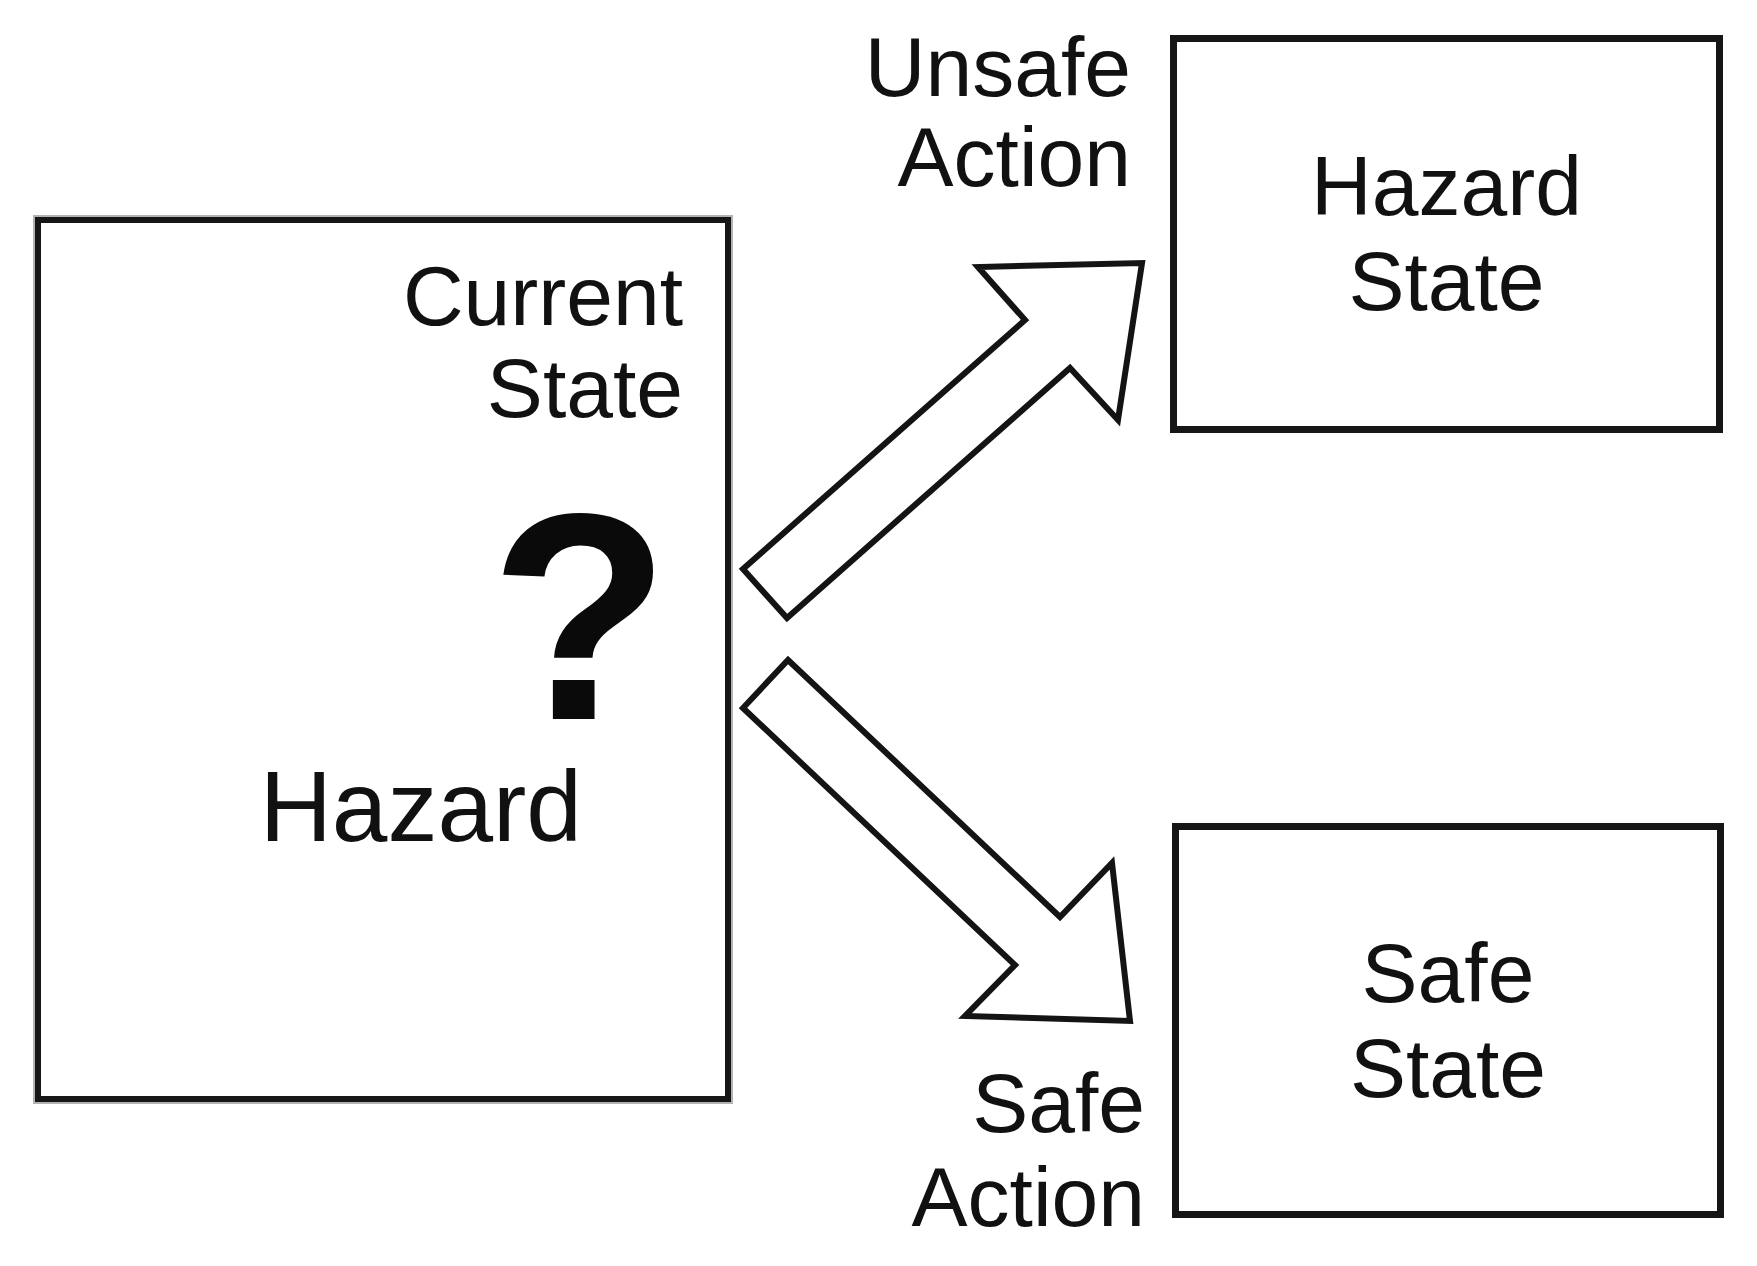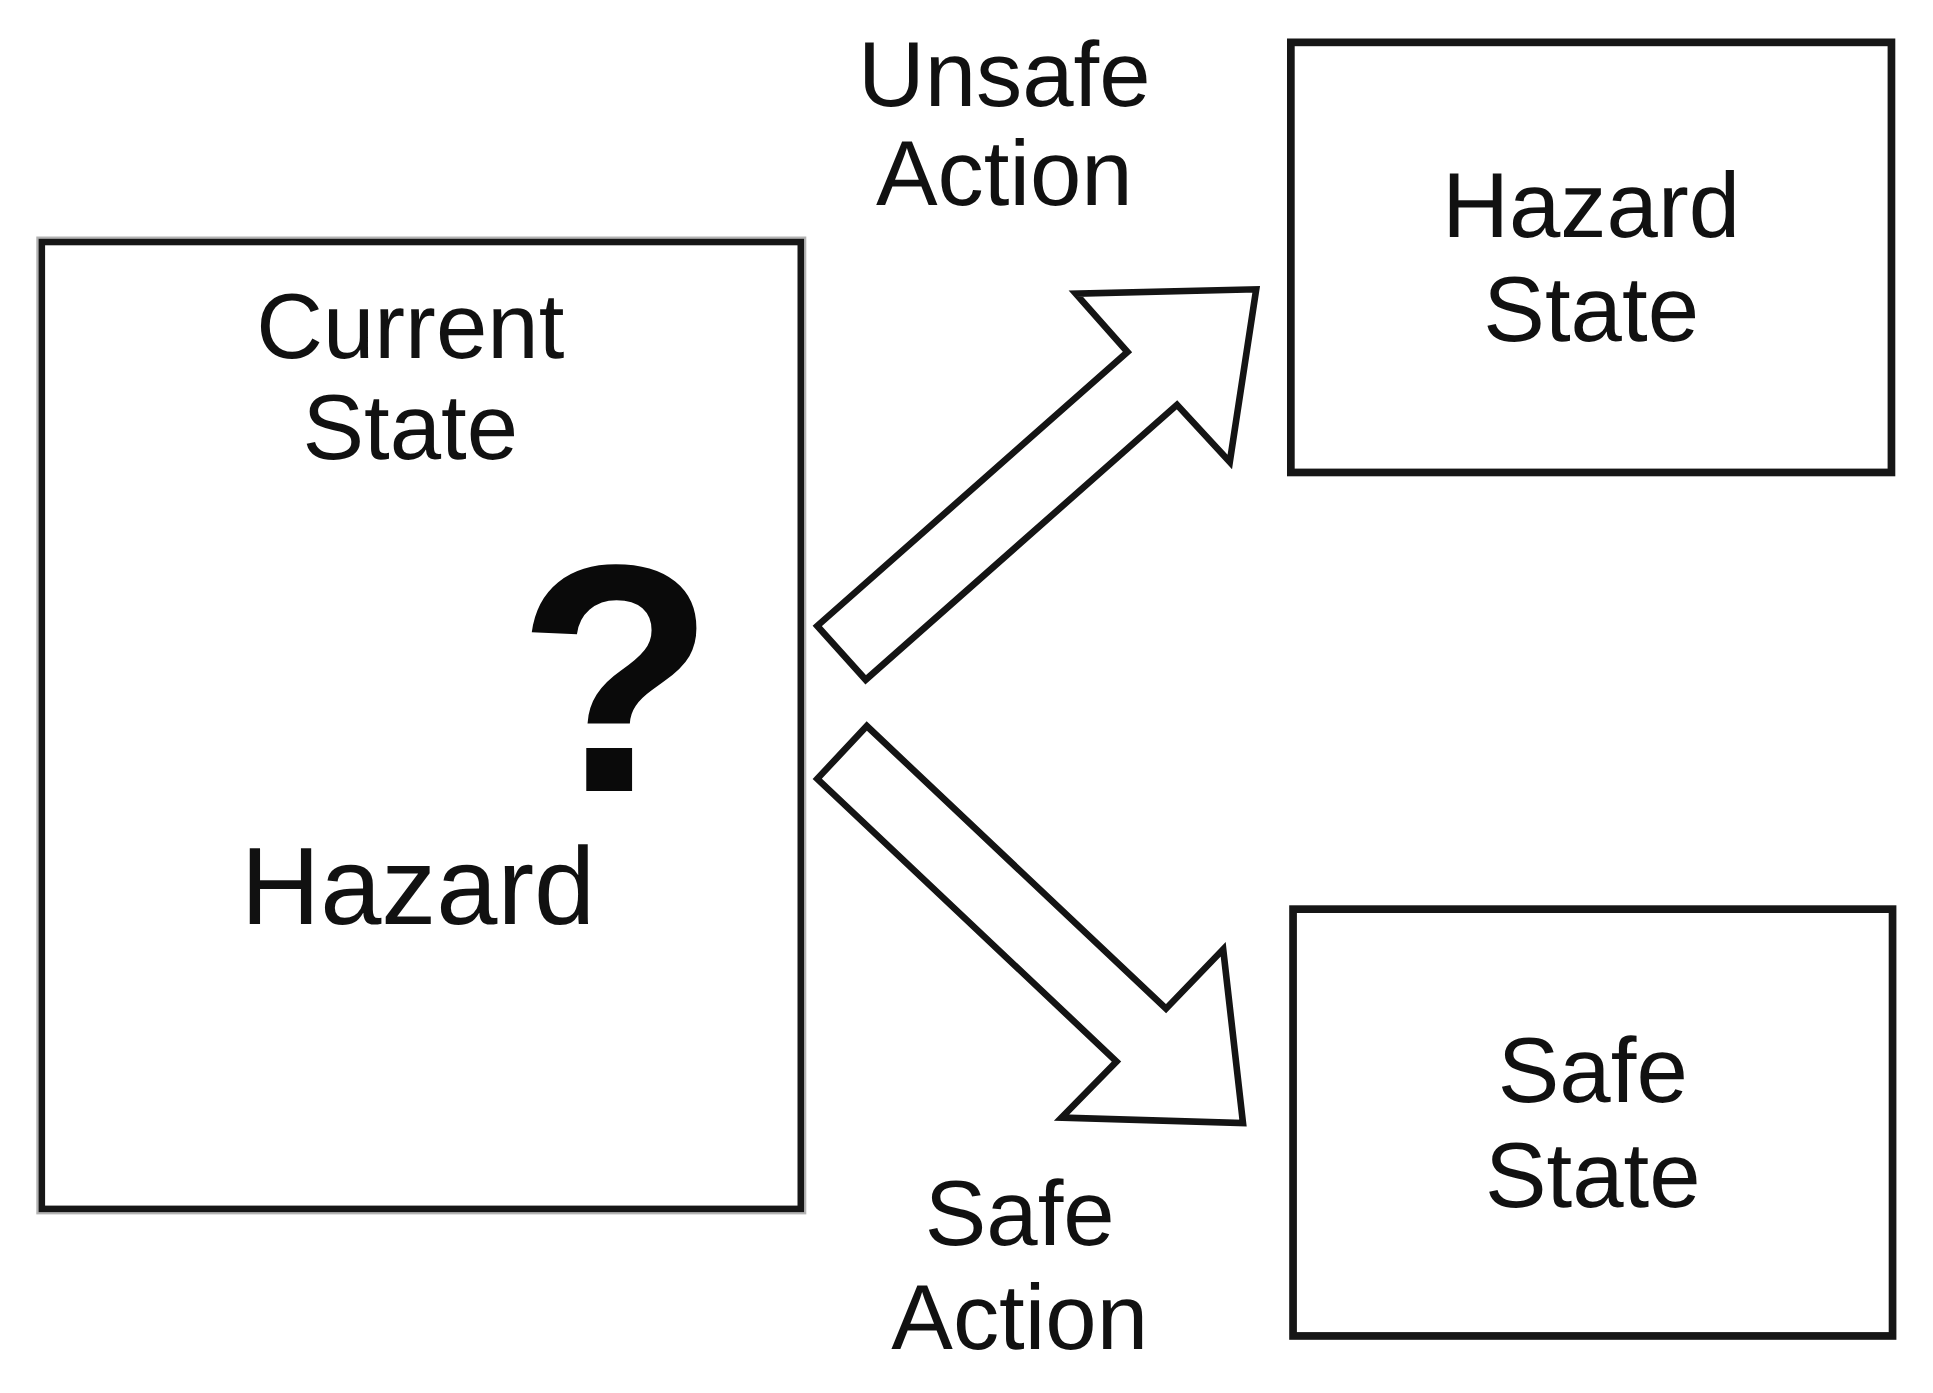--- a/index.html
+++ b/index.html
@@ -47,24 +47,24 @@
   }
   .label {
     text-align: center;
     font-size: 84px;
     line-height: 95px;
     color: #111111;
     white-space: nowrap;
   }
   .floating-label {
     position: absolute;
-    text-align: center;
+    text-align: right;
   }
   .current-label {
-    left: 73px; top: 250px;
+    left: 83px; top: 250px;
     width: 600px;
     font-size: 84px;
     line-height: 92px;
   }
   .unsafe-label {
     left: 695px; top: 22px;
     width: 436px;
     font-size: 84px;
     line-height: 90px;
   }

